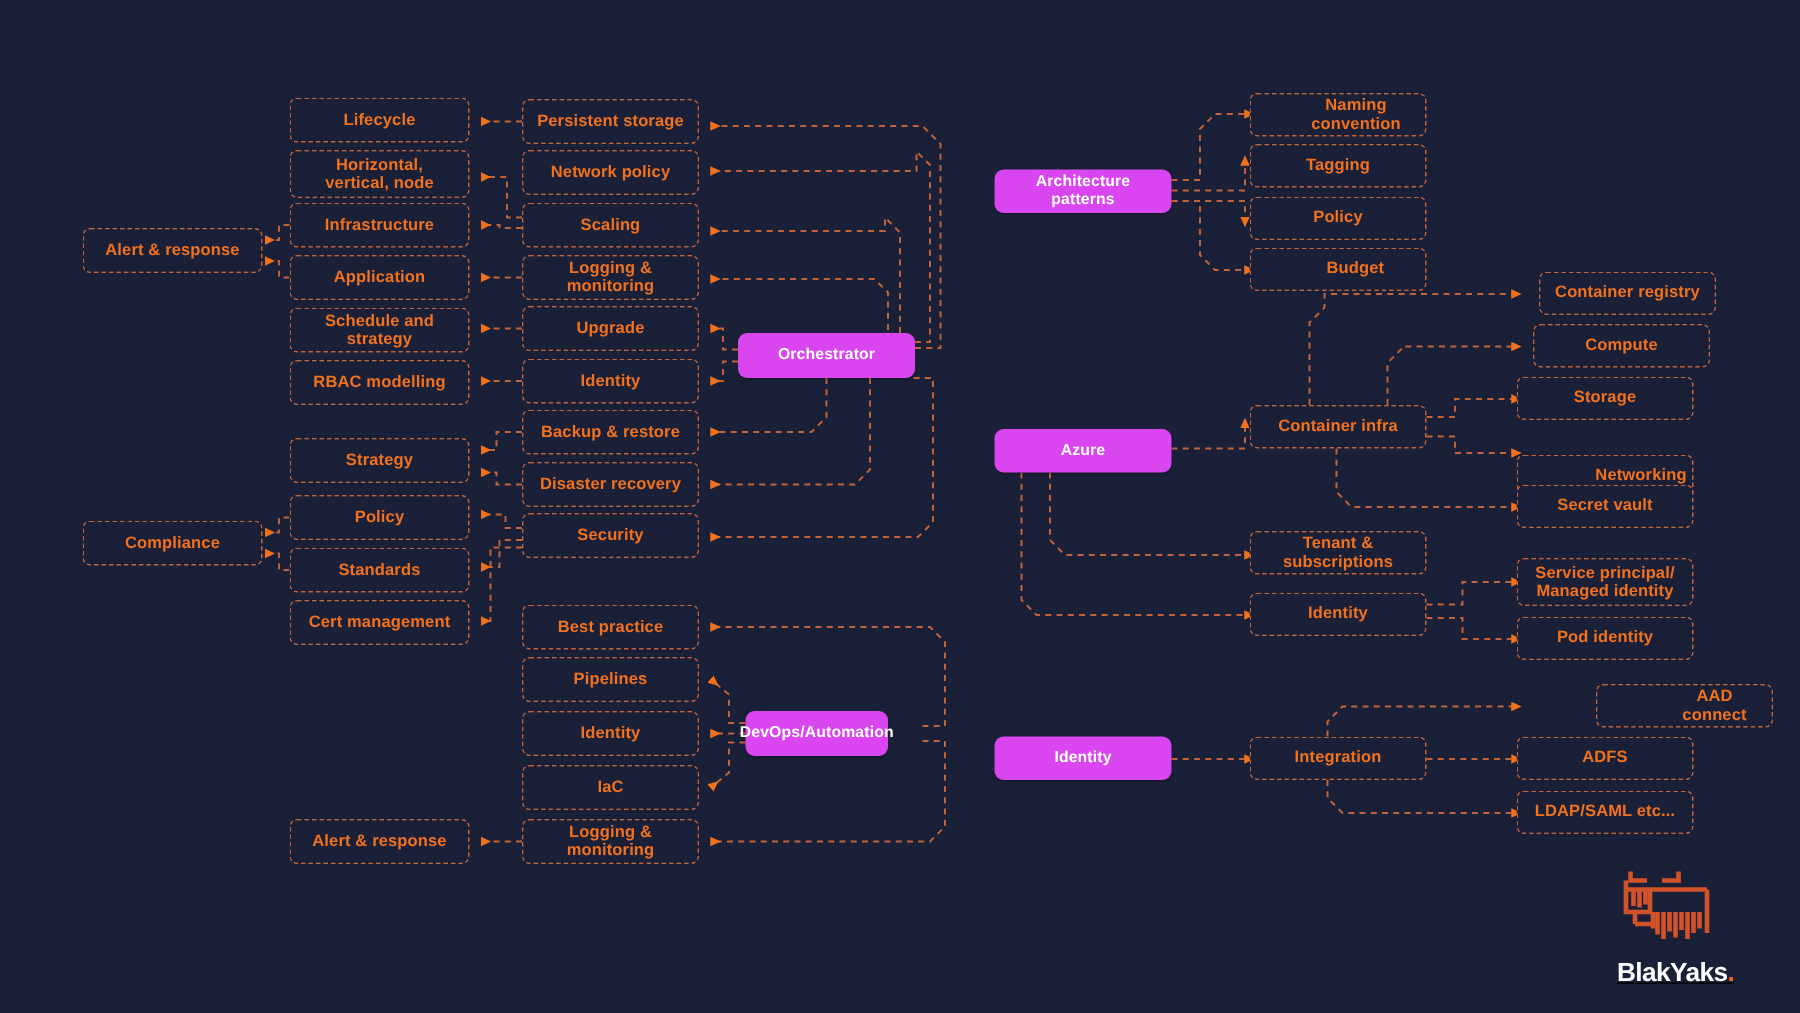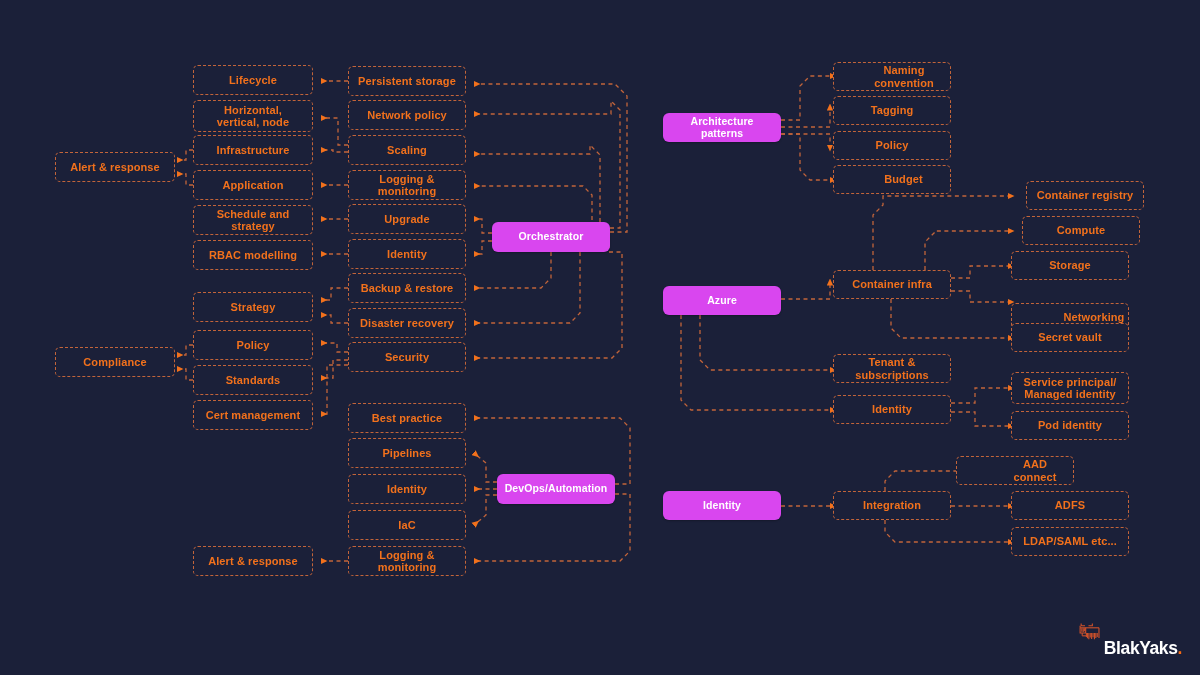--- a/index.html
+++ b/index.html
@@ -54,22 +54,23 @@
   .node .lbl { display: block; padding: 0 5px; }
 
   
   #logo {
     position: absolute;
     right: 18px;
     bottom: 16px;
     width: 104px;
     z-index: 5;
     display: flex;
-    flex-direction: row;
-    align-items: flex-end;
+    flex-direction: column;
+    align-items: flex-start;
+    text-decoration: underline;
   }
   #logo .mark { width: 74px; height: 54px; }
   #logo .wordmark {
     margin-top: 6px;
     color: #ffffff;
     font-size: 17.5px;
     font-weight: bold;
     letter-spacing: -0.4px;
     font-family: "Liberation Sans", sans-serif;
   }
@@ -245,21 +246,21 @@
       </div>
       <div class="node dashed" style="left: 348px; top: 510px; width: 118px; height: 30px;">
         <span class="lbl">IaC</span>
       </div>
       <div class="node dashed" style="left: 348px; top: 546px; width: 118px; height: 30px;">
         <span class="lbl">Logging &amp; monitoring</span>
       </div>
       <div class="node dashed" style="left: 193px; top: 546px; width: 120px; height: 30px;">
         <span class="lbl">Alert &amp; response</span>
       </div>
-      <div class="node filled" style="left: 497px; top: 474px; width: 118px; height: 30px;">
+      <div class="node filled" style="left: 497px; top: 474px; width: 95px; height: 30px;">
         <span class="lbl">DevOps/Automation</span>
       </div>
       <div class="node filled" style="left: 663px; top: 113px; width: 118px; height: 29px;">
         <span class="lbl">Architecture patterns</span>
       </div>
       <div class="node dashed" style="left: 833px; top: 62px; width: 118px; height: 29px; padding-left: 24px;">
         <span class="lbl">Naming convention</span>
       </div>
       <div class="node dashed" style="left: 833px; top: 96px; width: 118px; height: 29px;">
         <span class="lbl">Tagging</span>
@@ -302,21 +303,21 @@
       </div>
       <div class="node dashed" style="left: 1011px; top: 411px; width: 118px; height: 29px;">
         <span class="lbl">Pod identity</span>
       </div>
       <div class="node filled" style="left: 663px; top: 491px; width: 118px; height: 29px;">
         <span class="lbl">Identity</span>
       </div>
       <div class="node dashed" style="left: 833px; top: 491px; width: 118px; height: 29px;">
         <span class="lbl">Integration</span>
       </div>
-      <div class="node dashed" style="left: 956px; top: 456px; width: 118px; height: 29px; padding-left: 40px;">
+      <div class="node dashed" style="left: 1064px; top: 456px; width: 118px; height: 29px; padding-left: 40px;">
         <span class="lbl">AAD connect</span>
       </div>
       <div class="node dashed" style="left: 1011px; top: 491px; width: 118px; height: 29px;">
         <span class="lbl">ADFS</span>
       </div>
       <div class="node dashed" style="left: 1011px; top: 527px; width: 118px; height: 29px;">
         <span class="lbl">LDAP/SAML etc...</span>
       </div>
     </div>
 

